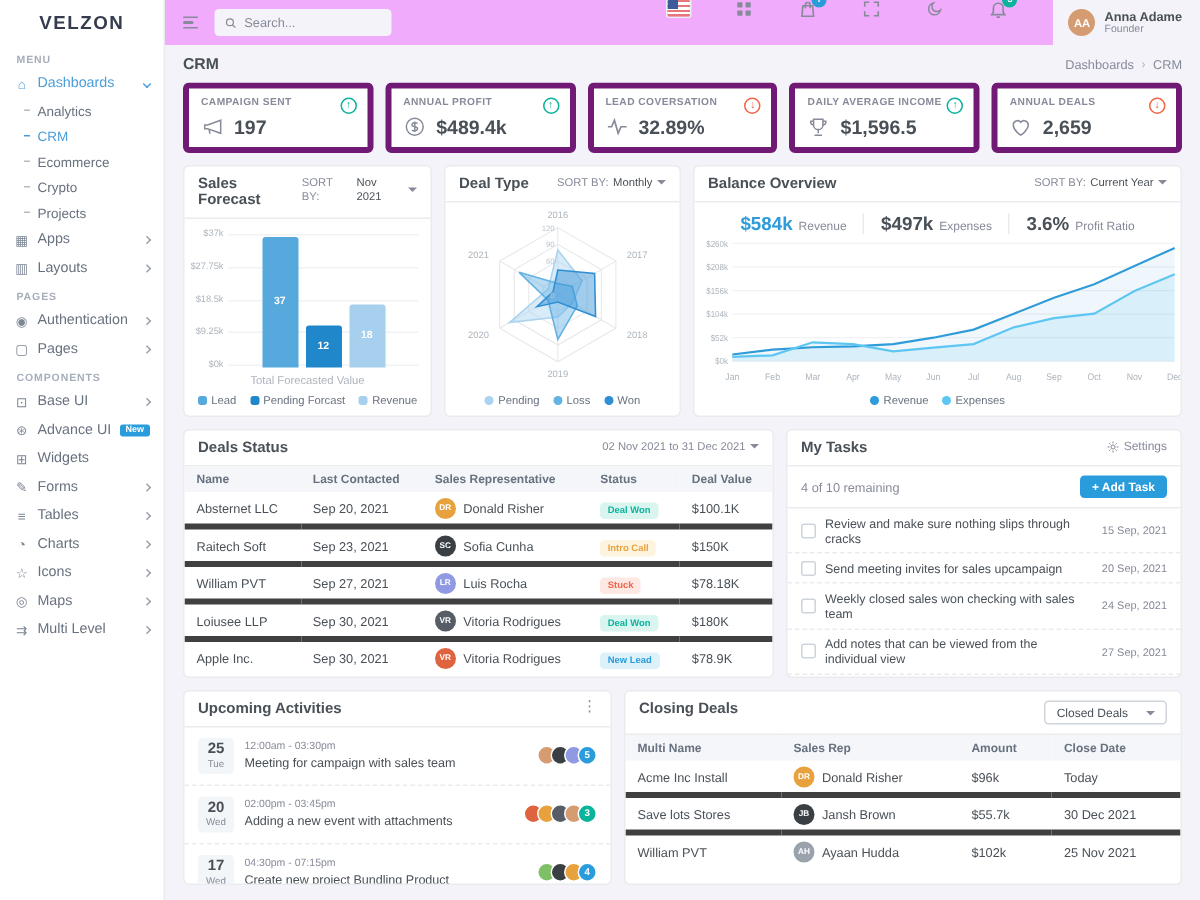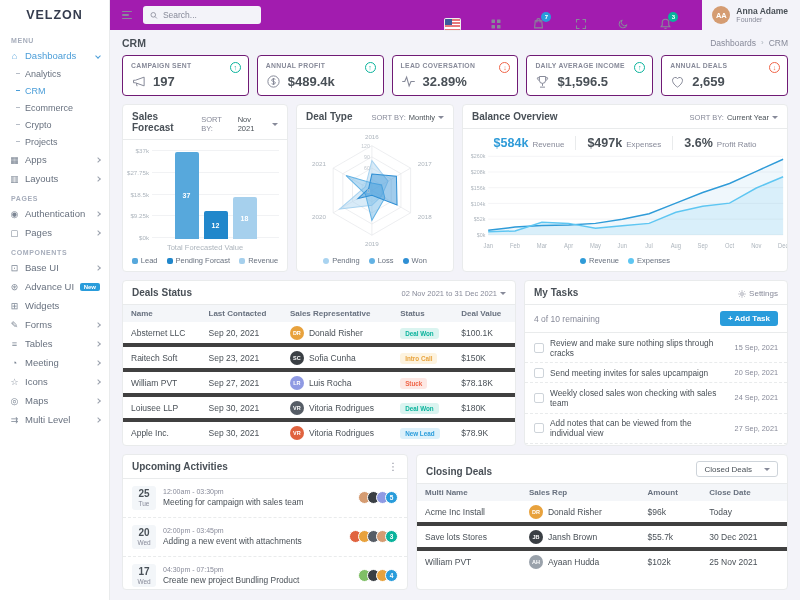--- a/index.html
+++ b/index.html
@@ -19,29 +19,29 @@
 .sub::before{content:"";width:4px;height:1px;background:#b6bcc6;flex:none}
 .sub.active{color:#4a9dd8}.sub.active::before{background:#4a9dd8}
 .chev{width:4px;height:4px;border-right:1px solid #9aa1ad;border-bottom:1px solid #9aa1ad;
   margin-left:auto;flex:none}
 .chev.right{transform:rotate(-45deg)}
 .chev.down{transform:rotate(45deg);border-color:#4a9dd8}
 .badge-new{margin-left:auto;background:#299cdb;color:#fff;font-size:6px;padding:1px 4px;border-radius:2px;font-weight:bold}
 
 
 .main{flex:1;display:flex;flex-direction:column;min-width:0}
-.navbar{height:30px;background:#a21caf;display:flex;align-items:center;padding:0 0 0 10px;gap:9px;flex:none}
+.navbar{height:30px;background:#f0abfc;display:flex;align-items:center;padding:0 0 0 10px;gap:9px;flex:none}
 .hamburger{display:flex;flex-direction:column;gap:2px;cursor:pointer;padding:2px}
 .hamburger i{display:block;width:10px;height:1.5px;background:#878a99;border-radius:1px}
 .hamburger i:nth-child(2){width:7px}
 .searchbox{display:flex;align-items:center;gap:5px;background:#f3f3f9;border-radius:3px;height:18px;
   padding:0 7px;width:118px}
 .searchbox input{border:none;background:transparent;outline:none;font-size:8.5px;width:100%;color:#495057}
 .searchbox input::placeholder{color:#878a99}
-.nav-right{margin-left:auto;display:flex;align-items:flex-end;gap:30px}
+.nav-right{margin-left:auto;display:flex;align-items:flex-start;gap:30px}
 .nico{position:relative;display:flex;align-items:center;justify-content:center;cursor:pointer;color:#878a99}
 .nbadge{position:absolute;top:-5px;right:-6px;min-width:10px;height:10px;border-radius:5px;font-size:6px;
   color:#fff;display:flex;align-items:center;justify-content:center;padding:0 2px;font-weight:bold}
 .flag{width:15px;height:11px;background:repeating-linear-gradient(#e8777b 0 1.6px,#fff 1.6px 3.2px);
   position:relative;border-radius:1px;overflow:hidden;box-shadow:0 0 0 1px #eee}
 .flag::before{content:"";position:absolute;left:0;top:0;width:7px;height:6px;background:#3c5b9b}
 .userbox{background:#f3f3f9;height:30px;display:flex;align-items:center;gap:6px;padding:0 12px 0 10px;cursor:pointer}
 .uavatar{width:18px;height:18px;border-radius:50%;background:#d59c72;color:#fff;font-size:7.5px;
   display:flex;align-items:center;justify-content:center;font-weight:bold;flex:none}
 .uname{font-size:8.5px;font-weight:bold;color:#495057;line-height:1.2}
@@ -49,29 +49,29 @@
 
 
 .pagebar{height:25px;display:flex;align-items:center;justify-content:space-between;padding:0 12px;flex:none}
 .ptitle{font-size:10.5px;font-weight:bold;color:#495057}
 .breadcrumb{font-size:8.5px;color:#878a99;display:flex;gap:5px;align-items:center}
 .breadcrumb .crumb-sep{font-size:8px;color:#adb5bd}
 
 
 .content{flex:1;padding:0 12px 10px;display:flex;flex-direction:column;gap:8px;min-height:0;overflow:hidden}
 .card{background:#fff;border:1px solid #e9ebec;border-radius:4px;display:flex;flex-direction:column;min-width:0;overflow:hidden}
-.card-h{display:flex;align-items:flex-end;justify-content:space-between;padding:6px 9px;border-bottom:1px solid #e9ebec;flex:none}
+.card-h{display:flex;align-items:flex-start;justify-content:space-between;padding:6px 9px;border-bottom:1px solid #e9ebec;flex:none}
 .card-title{font-size:10px;font-weight:bold;color:#495057}
 .sortby{font-size:7.5px;color:#878a99;display:flex;align-items:center;gap:3px;cursor:pointer}
 .sortby .sv{color:#495057}
 .caret{width:0;height:0;border-left:3px solid transparent;border-right:3px solid transparent;border-top:3px solid #878a99}
 
 
 .cards-row{display:flex;gap:8px;flex:none}
-.scard{flex:1;background:#fff;border:1px solid #701a75;border-radius:4px;padding:6px 8px;position:relative;min-width:0}
+.scard{flex:1;background:#fff;border:4px solid #701a75;border-radius:4px;padding:6px 8px;position:relative;min-width:0}
 .slabel{font-size:6.8px;color:#878a99;font-weight:bold;letter-spacing:.3px;white-space:nowrap}
 .sval-row{display:flex;align-items:center;gap:7px;margin-top:5px}
 .sval{font-size:13px;font-weight:bold;color:#495057}
 .trend{position:absolute;top:6px;right:7px;width:11px;height:11px;border-radius:50%;font-size:7px;
   display:flex;align-items:center;justify-content:center;border:1px solid;line-height:1}
 .trend.up{color:#0ab39c;border-color:#0ab39c}
 .trend.down{color:#f06548;border-color:#f06548}
 
 
 .charts-row{display:flex;gap:8px;height:168px;flex:none}
@@ -212,21 +212,21 @@
       <span>Forms</span>
         <span class="chev right"></span>
       </div>
     <div class="si">
       <span class="ic">≡</span>
       <span>Tables</span>
         <span class="chev right"></span>
       </div>
     <div class="si">
       <span class="ic">◔</span>
-      <span>Meeting</span>
+      <span>Charts</span>
         <span class="chev right"></span>
       </div>
     <div class="si">
       <span class="ic">☆</span>
       <span>Icons</span>
         <span class="chev right"></span>
       </div>
     <div class="si">
       <span class="ic">◎</span>
       <span>Maps</span>

